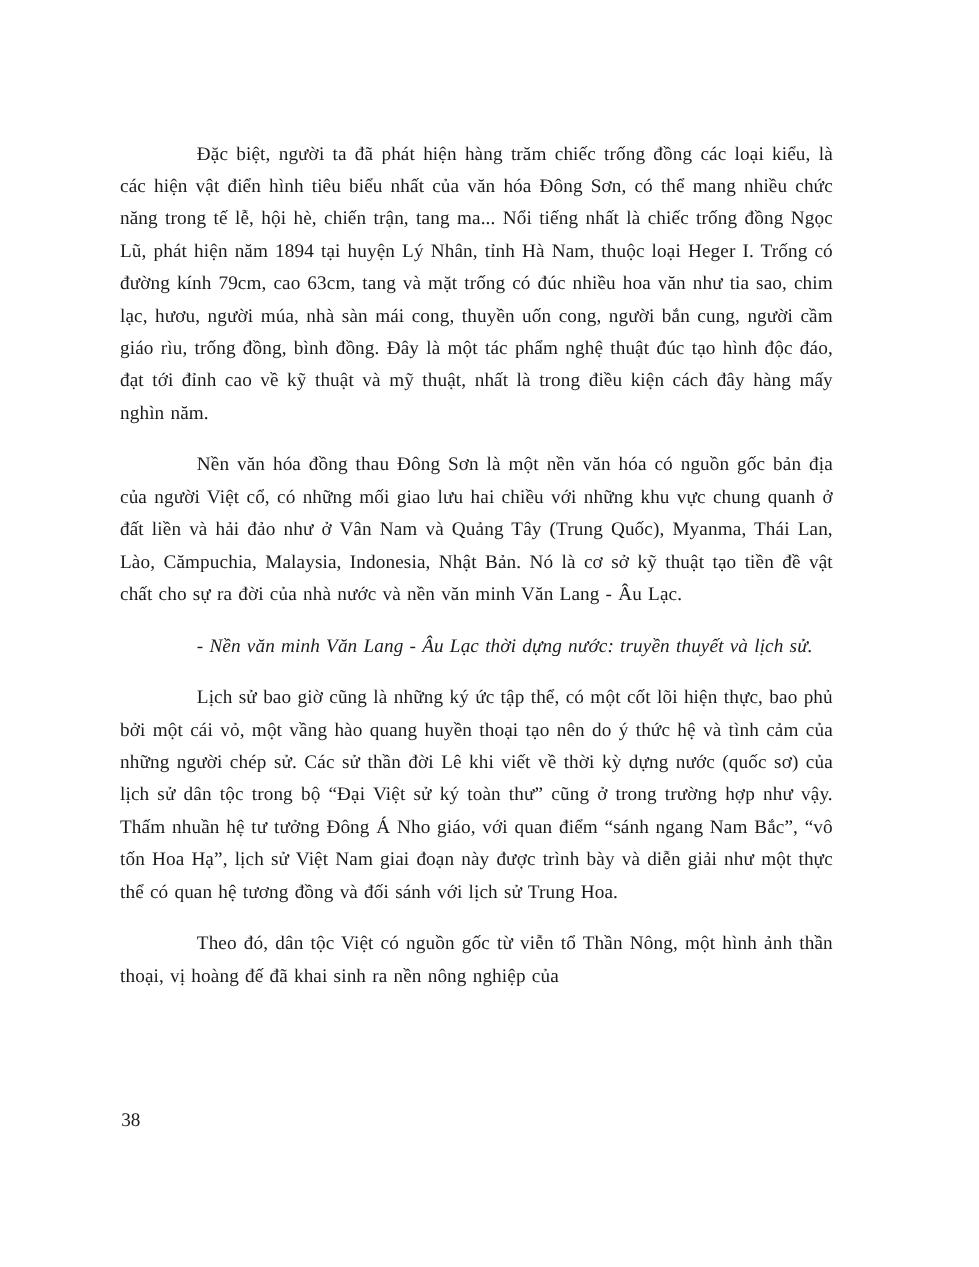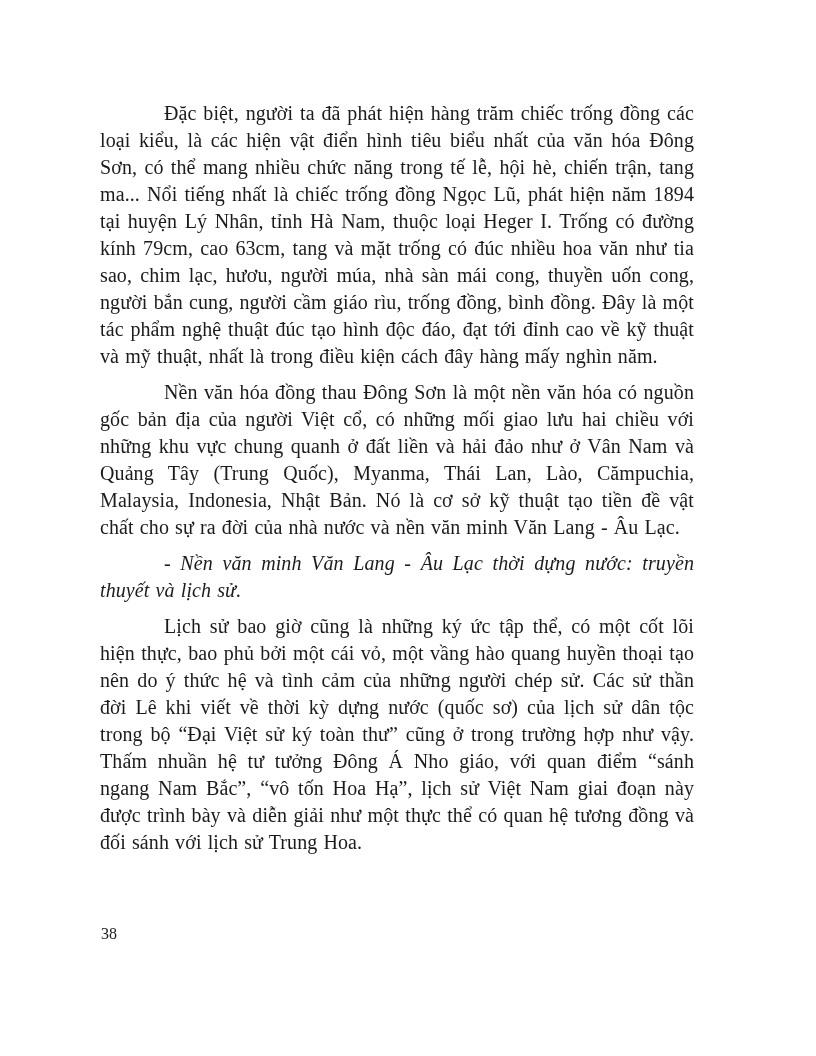--- a/index.html
+++ b/index.html
@@ -15,22 +15,22 @@
     font-family: "Liberation Serif", serif;
     color: #1b1b1b;
   }
   .text-block {
     position: absolute;
     left: 100px;
     top: 99px;
     width: 594px;
   }
   p.para {
-    margin: 1px 0 9px 0;
-    font-size: 20px;
+    margin: 16px 0 9px 0;
+    font-size: 16px;
     line-height: 27px;
     text-align: justify;
     text-indent: 64px;
     letter-spacing: 0.1px;
     word-spacing: 1px;
   }
   p.para.italic {
     font-style: italic;
   }
   .seg-italic {
@@ -44,15 +44,16 @@
   }
 </style>
 </head>
 <body>
 
 <main class="text-block">
     <p class="para"><span class="">Đặc biệt, người ta đã phát hiện hàng trăm chiếc trống đồng các loại kiểu, là các hiện vật điển hình tiêu biểu nhất của văn hóa Đông Sơn, có thể mang nhiều chức năng trong tế lễ, hội hè, chiến trận, tang ma... Nổi tiếng nhất là chiếc trống đồng Ngọc Lũ, phát hiện năm 1894 tại huyện Lý Nhân, tỉnh Hà Nam, thuộc loại Heger I. Trống có đường kính 79cm, cao 63cm, tang và mặt trống có đúc nhiều hoa văn như tia sao, chim lạc, hươu, người múa, nhà sàn mái cong, thuyền uốn cong, người bắn cung, người cầm giáo rìu, trống đồng, bình đồng. Đây là một tác phẩm nghệ thuật đúc tạo hình độc đáo, đạt tới đỉnh cao về kỹ thuật và mỹ thuật, nhất là trong điều kiện cách đây hàng mấy nghìn năm.</span></p>
     <p class="para"><span class="">Nền văn hóa đồng thau Đông Sơn là một nền văn hóa có nguồn gốc bản địa của người Việt cổ, có những mối giao lưu hai chiều với những khu vực chung quanh ở đất liền và hải đảo như ở Vân Nam và Quảng Tây (Trung Quốc), Myanma, Thái Lan, Lào, Cămpuchia, Malaysia, Indonesia, Nhật Bản. Nó là cơ sở kỹ thuật tạo tiền đề vật chất cho sự ra đời của nhà nước và nền văn minh Văn Lang - Âu Lạc.</span></p>
     <p class="para italic"><span class="seg-italic">- Nền văn minh Văn Lang - Âu Lạc thời dựng nước: truyền thuyết và lịch sử.</span></p>
     <p class="para"><span class="">Lịch sử bao giờ cũng là những ký ức tập thể, có một cốt lõi hiện thực, bao phủ bởi một cái vỏ, một vầng hào quang huyền thoại tạo nên do ý thức hệ và tình cảm của những người chép sử. Các sử thần đời Lê khi viết về thời kỳ dựng nước (quốc sơ) của lịch sử dân tộc trong bộ </span><span class="seg-italic">“Đại Việt sử ký toàn thư”</span><span class=""> cũng ở trong trường hợp như vậy. Thấm nhuần hệ tư tưởng Đông Á Nho giáo, với quan điểm “sánh ngang Nam Bắc”, “vô tốn Hoa Hạ”, lịch sử Việt Nam giai đoạn này được trình bày và diễn giải như một thực thể có quan hệ tương đồng và đối sánh với lịch sử Trung Hoa.</span></p>
+    <p class="para"><span class="">Theo đó, dân tộc Việt có nguồn gốc từ viễn tổ Thần Nông, một hình ảnh thần thoại, vị hoàng đế đã khai sinh ra nền nông nghiệp của</span></p>
   </main>
 
 <div class="page-number">38</div>
 
 </body></html>

